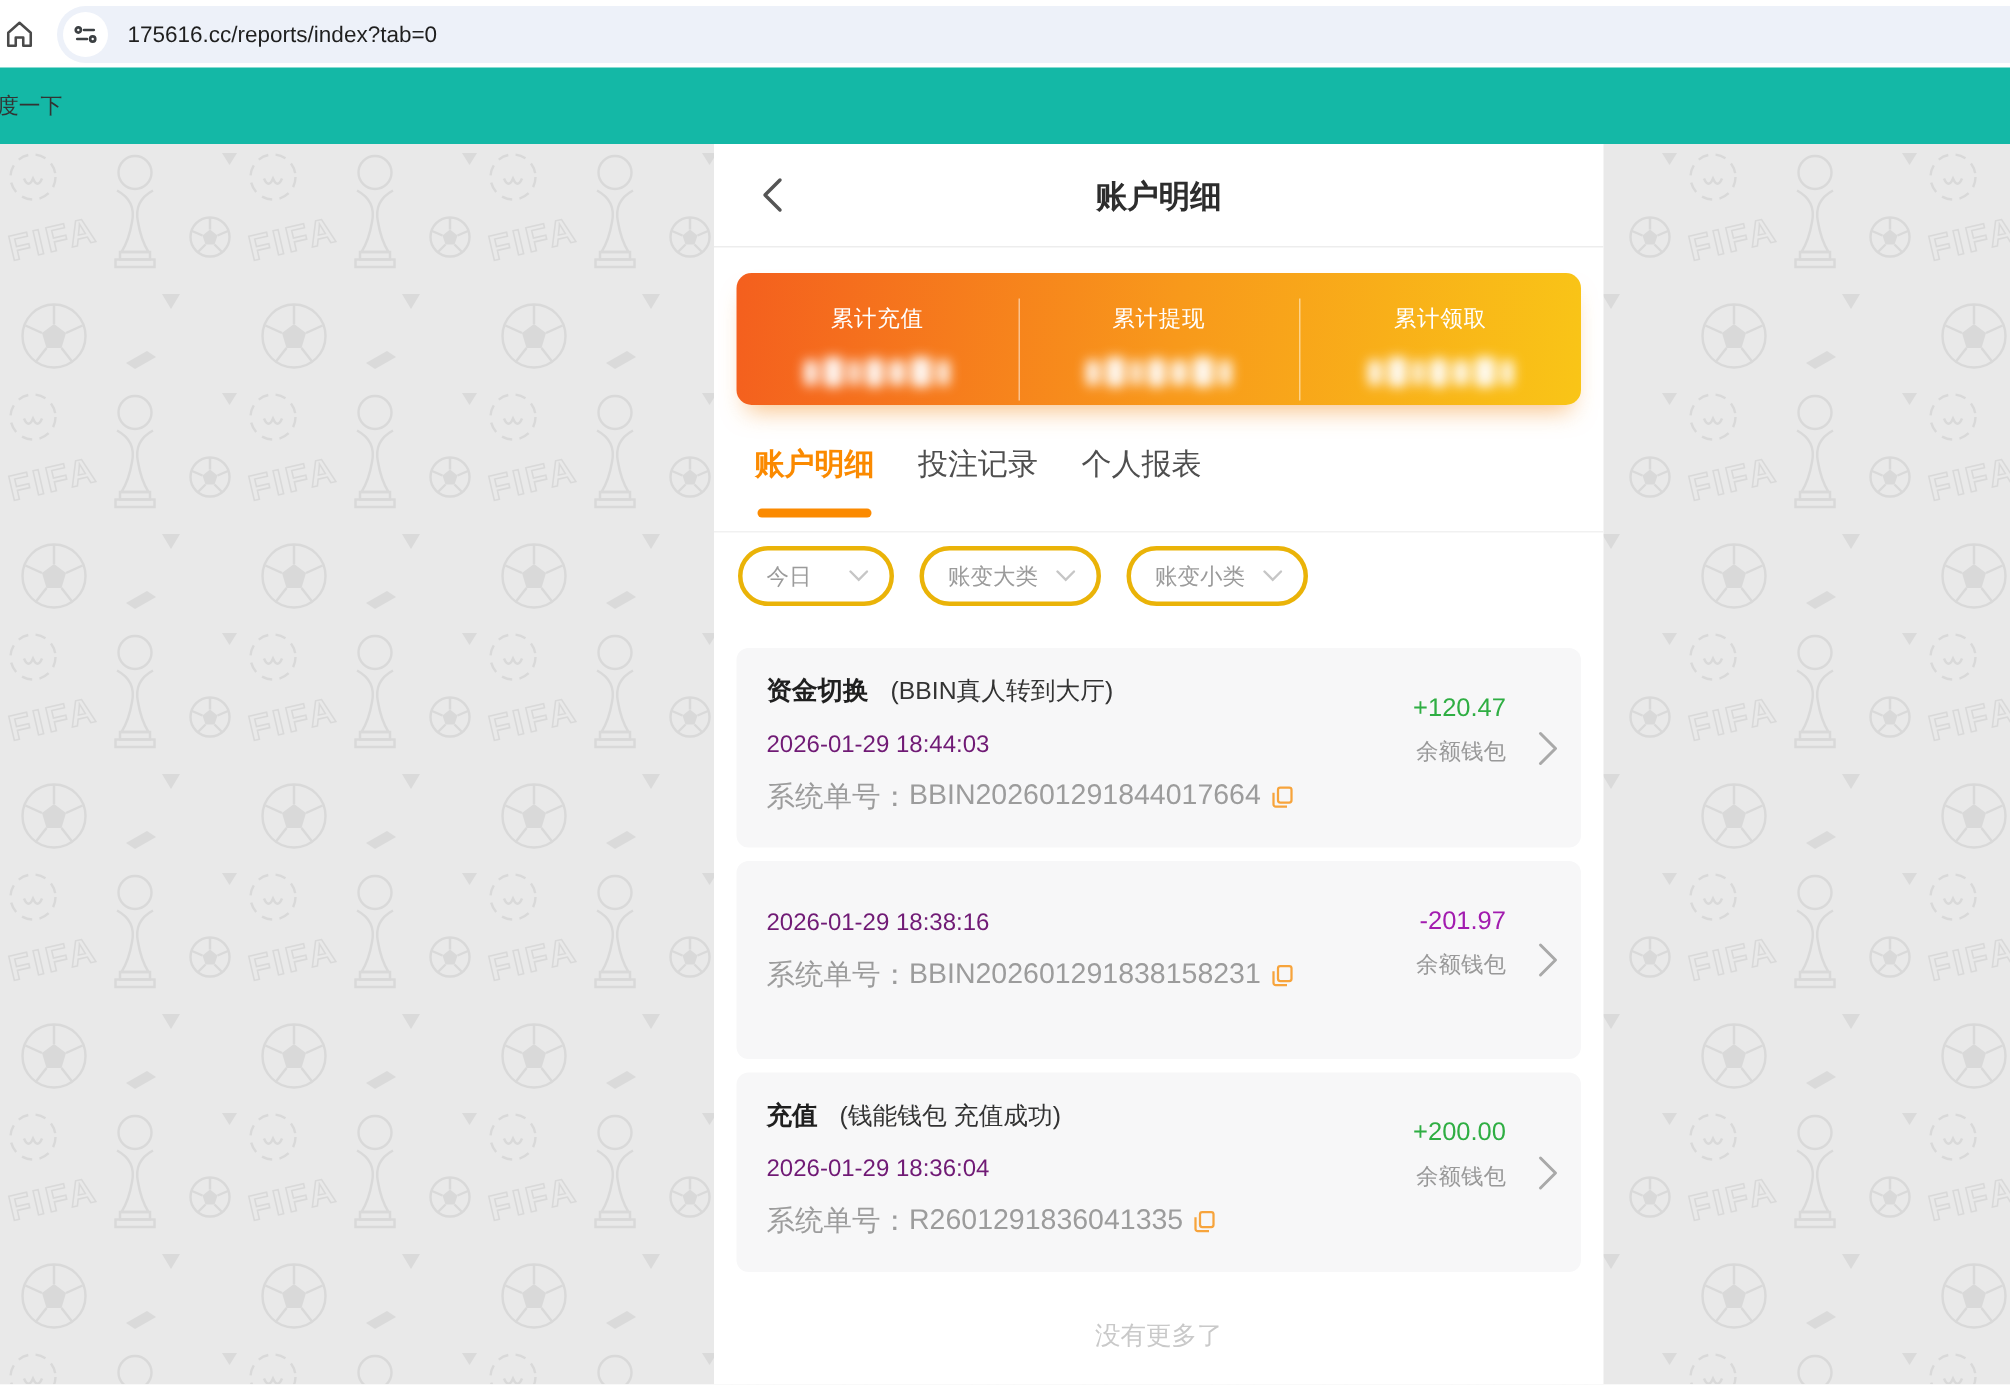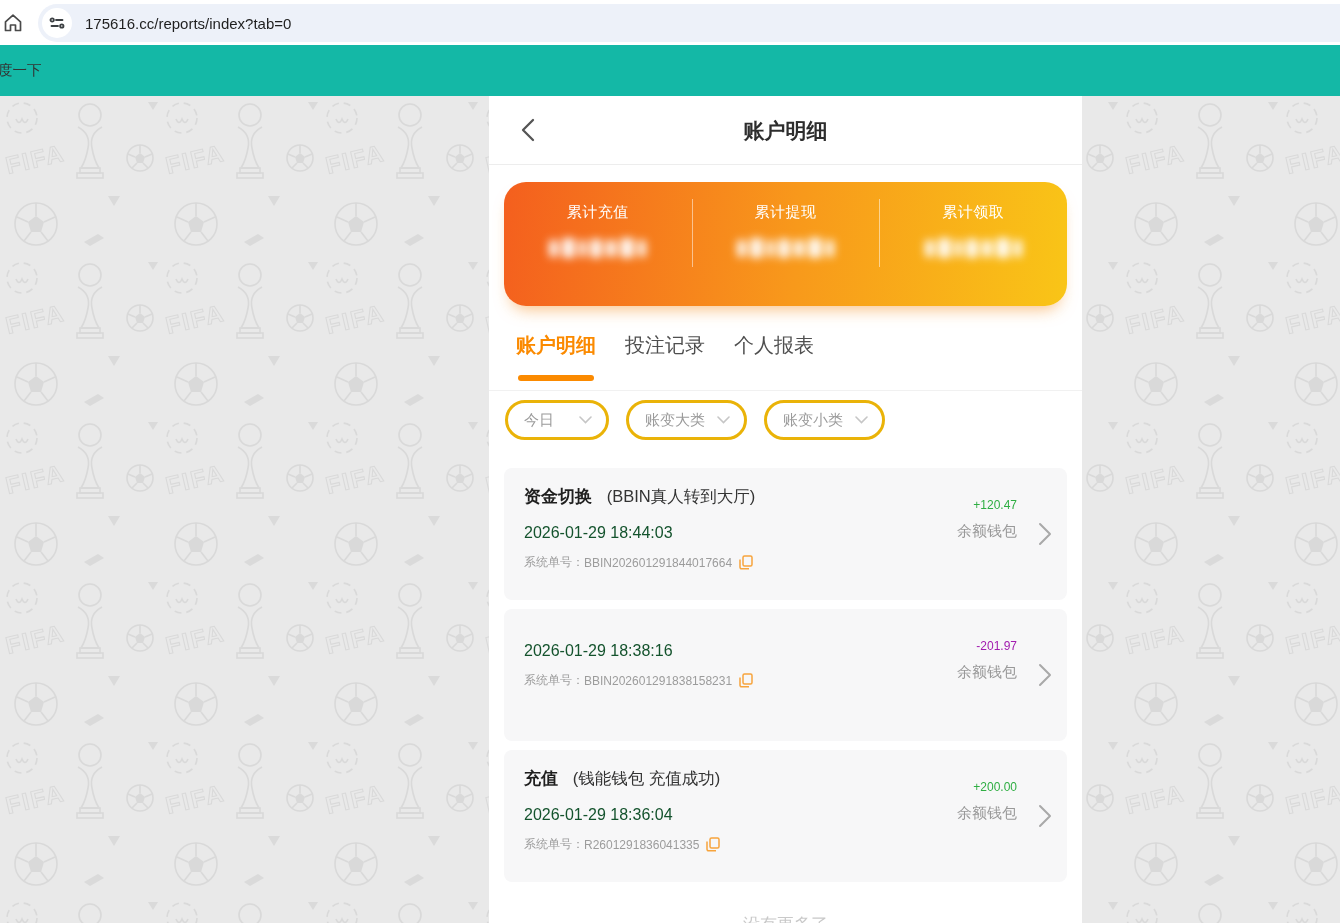--- a/index.html
+++ b/index.html
@@ -15,28 +15,28 @@
              display:flex;align-items:center;justify-content:center;flex:0 0 auto;}
   .url-text{margin-left:13px;font-size:15px;color:#1f1f1f;white-space:nowrap;}
   .bookmarks{position:absolute;top:45px;left:0;right:0;height:51px;background:#14b8a6;}
   .bookmark-label{position:absolute;left:-2px;top:16px;font-size:14.5px;color:#333;cursor:pointer;}
 
   
   .viewport{position:absolute;top:96px;left:0;right:0;bottom:0;background:#e9e9e9;}
   .bg-pattern{position:absolute;top:0;left:0;width:100%;height:100%;display:block;}
 
   
-  .panel{position:absolute;left:489px;top:0;width:593px;height:100%;background:#fff;}
+  .panel{position:absolute;left:476px;top:0;width:593px;height:100%;background:#fff;}
   .panel-header{position:relative;height:68px;border-bottom:1px solid #ededed;}
   .back-btn{position:absolute;left:28px;top:21px;width:24px;height:26px;cursor:pointer;}
   .page-title{position:absolute;left:0;right:0;top:21px;text-align:center;
               font-size:21px;font-weight:600;color:#2d2d2d;}
 
   
-  .summary{position:relative;margin:17px 15px 0;height:124px;border-radius:22px;
+  .summary{position:relative;margin:17px 15px 0;height:88px;border-radius:10px;
            display:flex;color:#fff;
            background:linear-gradient(96deg,#f45f1e 0%,#f8991b 52%,#f9c517 100%);
            box-shadow:0 10px 16px -7px rgba(244,140,30,.55);}
   .summary .sep{position:absolute;top:17px;height:68px;width:1px;background:rgba(255,255,255,.5);}
   .sep-1{left:33.33%;} .sep-2{left:66.66%;}
   .sum-col{flex:1;text-align:center;padding-top:21px;}
   .sum-label{font-size:15px;letter-spacing:.5px;}
   .mask-row{margin:16px auto 0;display:flex;gap:4px;justify-content:center;align-items:center;
             height:20px;filter:blur(4px);opacity:.93;}
   .mask-row i{display:block;background:#fff;border-radius:3px;height:17px;}
@@ -60,25 +60,25 @@
         padding:0 14px 0 16px;color:#9b9b9b;font-size:15px;cursor:pointer;background:#fff;}
   .pill-1{width:104px;} .pill-2{width:121px;} .pill-3{width:121px;}
 
   
   .txn-list{padding:19px 15px 0;}
   .txn-card{position:relative;background:#f7f7f8;border-radius:8px;margin-bottom:9px;
             padding:17px 20px 21px;box-sizing:border-box;min-height:132px;cursor:pointer;}
   .txn-title{font-size:17px;color:#222;}
   .txn-type{font-weight:bold;color:#1f1f1f;}
   .txn-detail{margin-left:10px;font-size:16.5px;color:#333;font-weight:normal;}
-  .txn-date{margin-top:16px;font-size:16px;color:#14532d;}
-  .txn-order{margin-top:12px;font-size:12px;color:#9c9c9c;display:flex;align-items:center;}
+  .txn-date{margin-top:16px;font-size:16px;color:#701a75;}
+  .txn-order{margin-top:12px;font-size:19px;color:#9c9c9c;display:flex;align-items:center;}
   .copy-ic{margin-left:7px;cursor:pointer;}
   .txn-right{position:absolute;right:50px;top:30px;text-align:right;}
-  .txn-amount{font-size:12px;}
+  .txn-amount{font-size:17px;}
   .txn-amount.pos{color:#2fae43;}
   .txn-amount.neg{color:#a21caf;}
   .txn-wallet{margin-top:10px;font-size:15px;color:#999;}
   .txn-chev{position:absolute;right:14px;top:50%;transform:translateY(-50%);}
 
   .list-footer{text-align:center;color:#c9c9c9;font-size:17px;padding:22px 0 12px;}
 </style>
 </head>
 <body>
 

